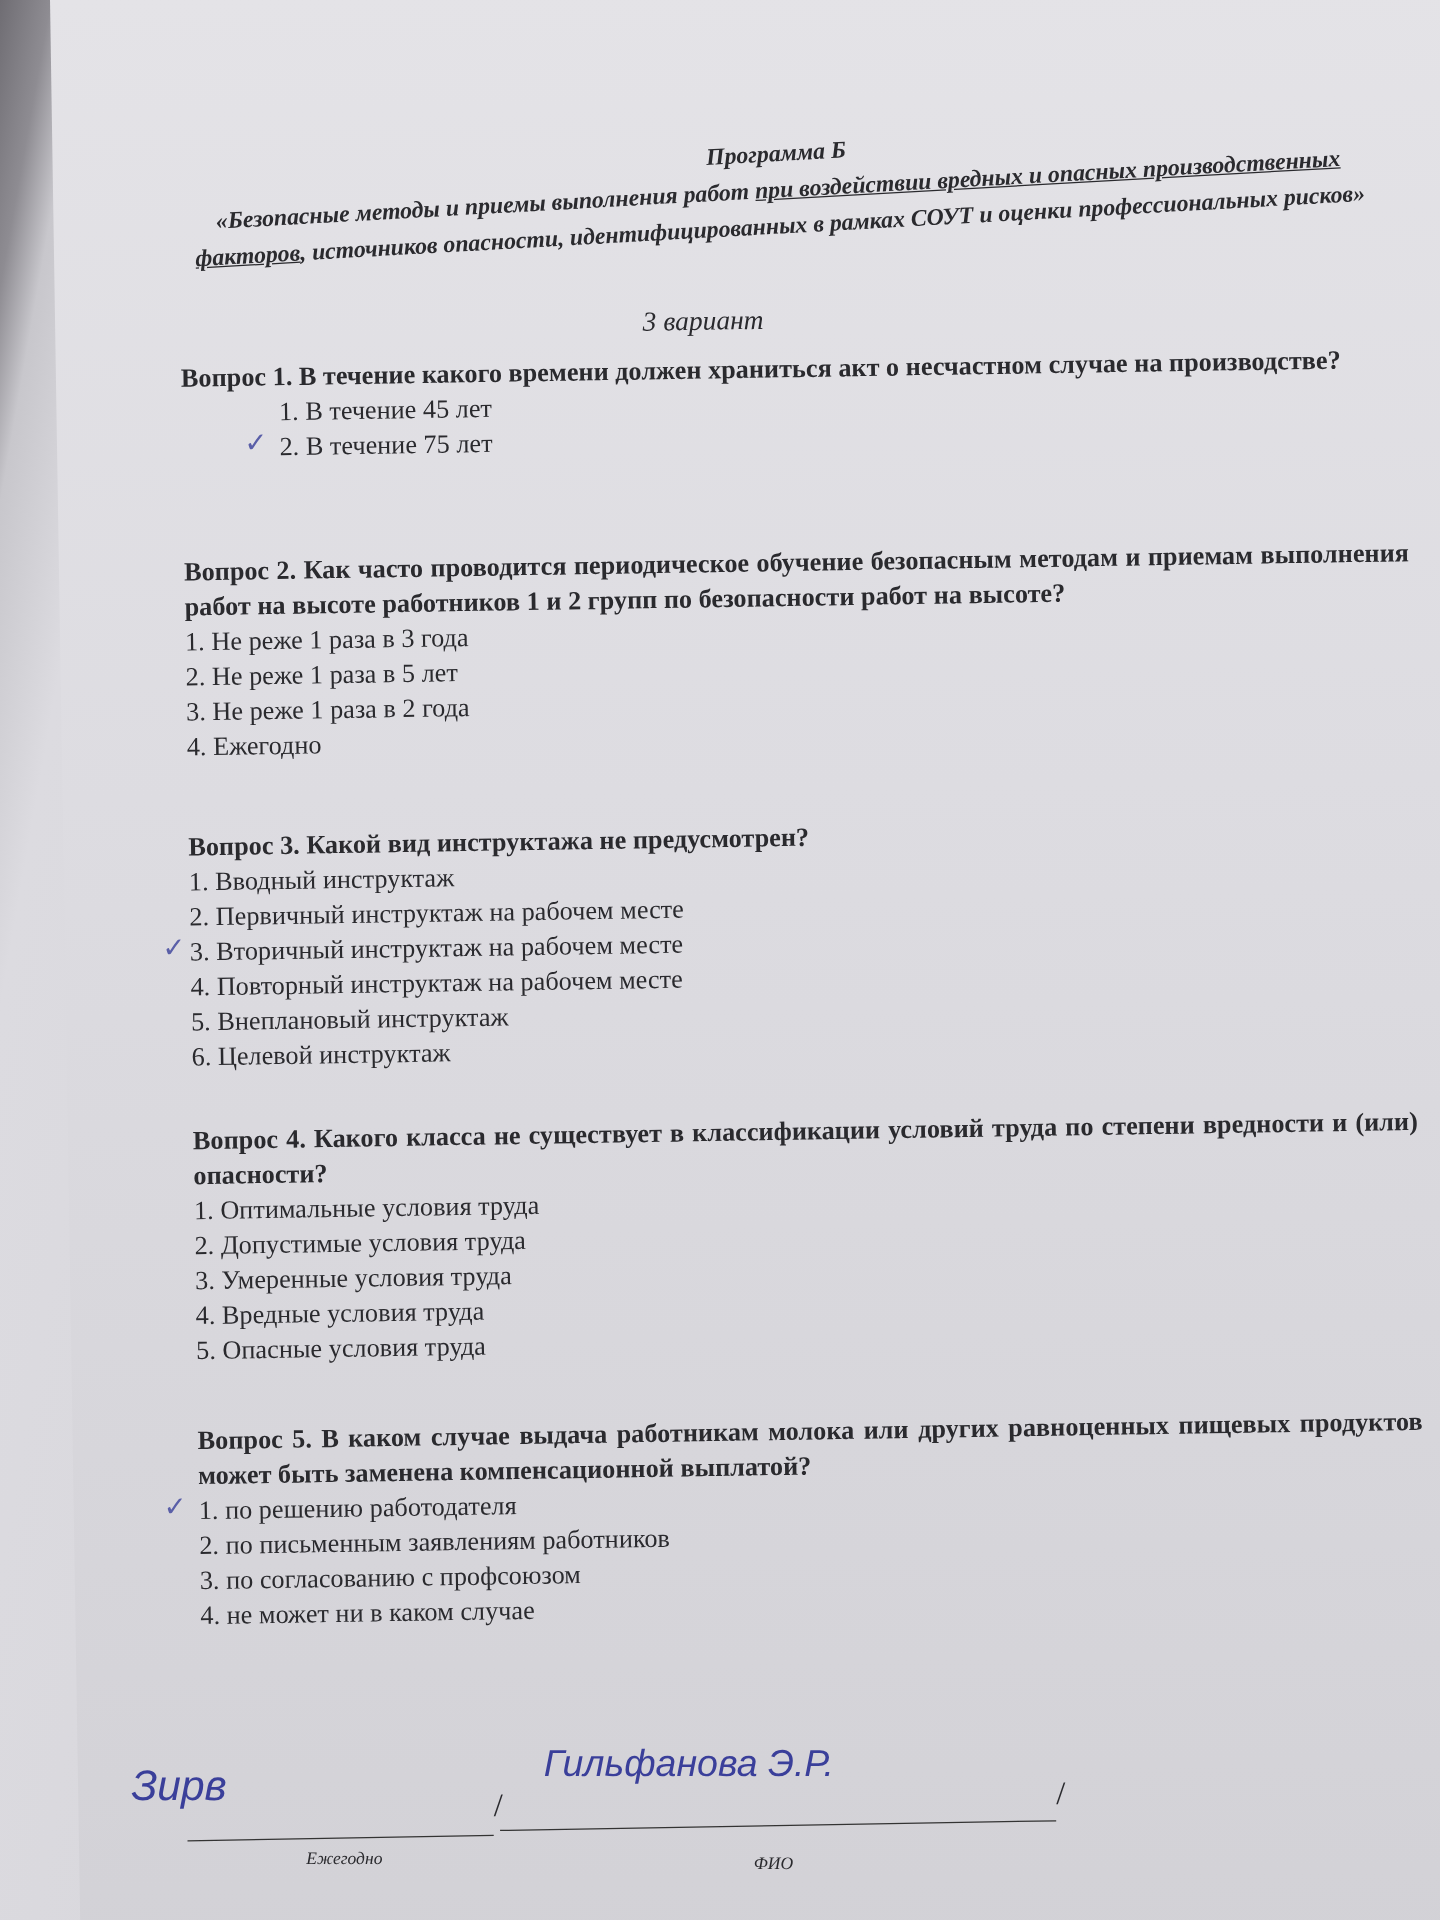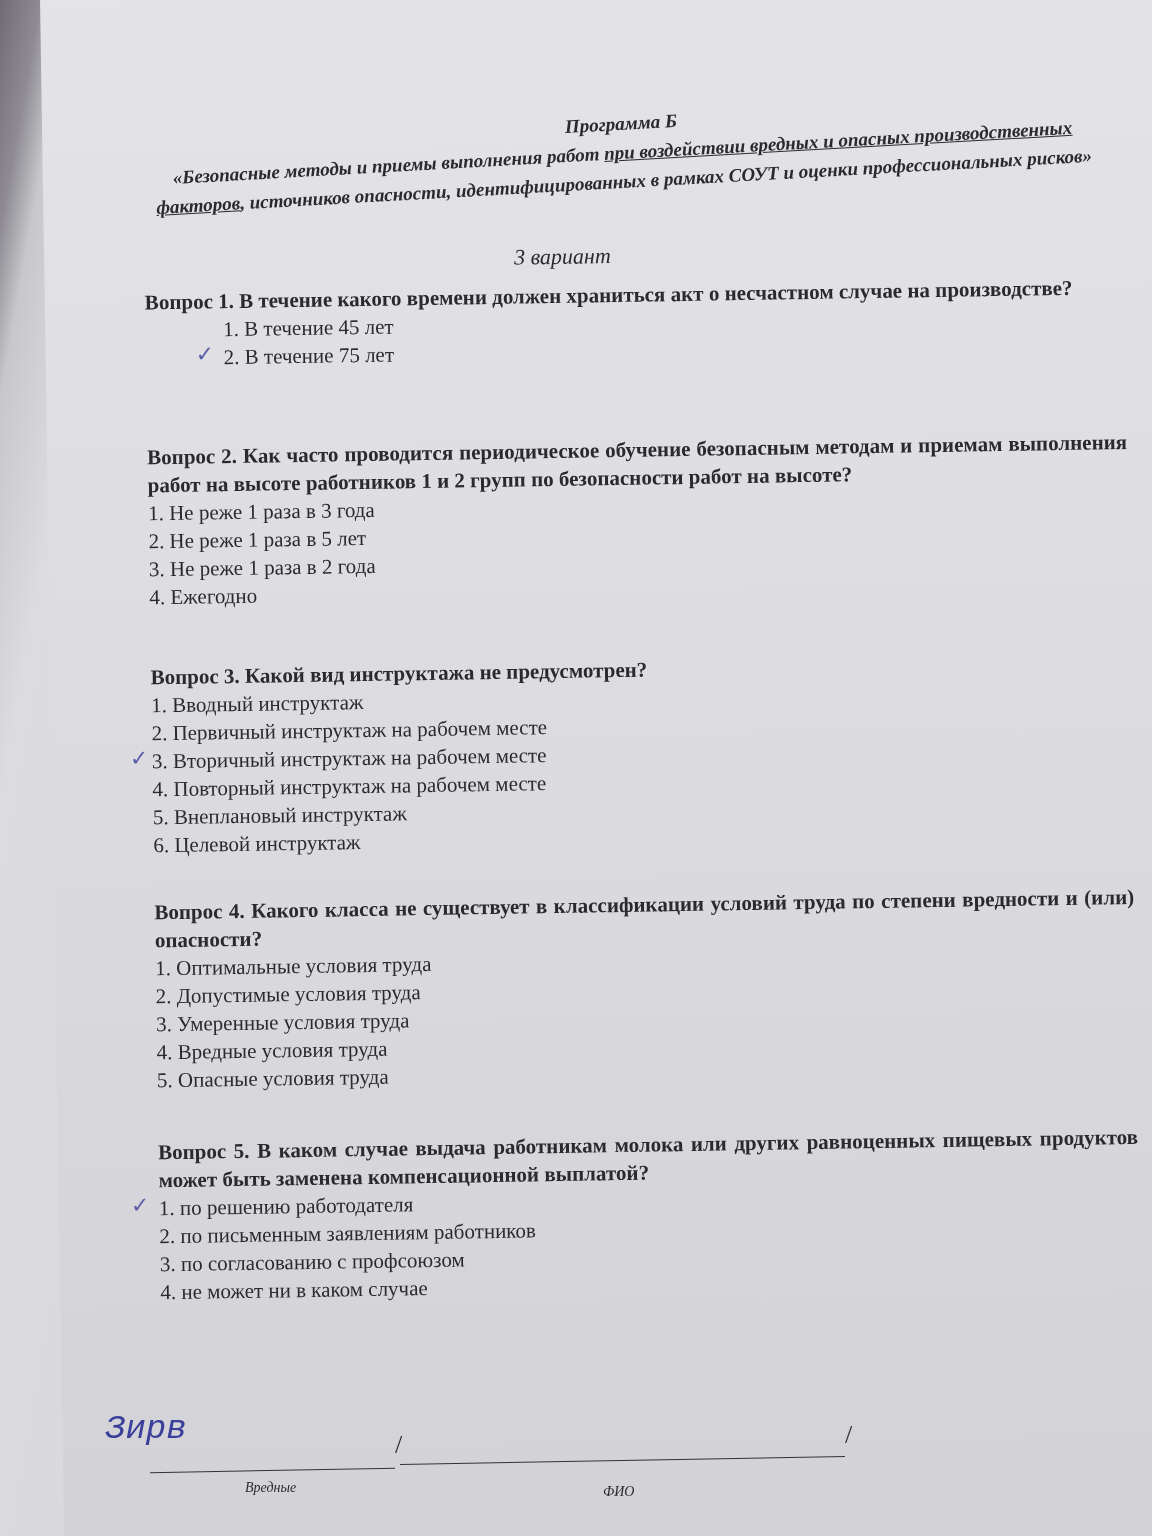--- a/index.html
+++ b/index.html
@@ -20,21 +20,21 @@
   .variant { position:absolute; left:470px; top:252px; font-style:italic; font-size:22px; }
   .q { position:absolute; left:100px; width:980px; }
   .q-title { font-weight:bold; font-size:21px; line-height:28px; text-align:justify; }
   .opt { font-size:21px; line-height:28px; margin-left:0; }
   .opt.indent { margin-left:78px; }
   .check { position:absolute; color:#5a5fa8; font-size:22px; }
   .sig-block { position:absolute; left:95px; top:1380px; width:780px; height:130px; }
   .line { position:absolute; border-top:1.5px solid #333; }
   .lbl { position:absolute; font-style:italic; font-size:14px; }
   .slash { position:absolute; font-size:26px; }
-  .hand { position:absolute; color:#3a3f9a; font-family:Liberation Mono, monospace; font-style:italic; font-size:34px; }
+  .hand { position:absolute; color:#3a3f9a; font-family:Liberation Sans, sans-serif; font-style:italic; font-size:34px; }
 </style>
 </head>
 <body>
 
 <div class="page">
   <div class="header">
     <div>Программа Б</div>
     <div><span>«Безопасные методы и приемы выполнения работ </span><span class="u">при воздействии вредных и опасных производственных факторов</span><span>, источников опасности, идентифицированных в рамках СОУТ и оценки профессиональных рисков»</span></div>
   </div>
   <div class="variant">3 вариант</div>
@@ -79,19 +79,20 @@
     <div class="opt">1. по решению работодателя</div>
     <div class="opt">2. по письменным заявлениям работников</div>
     <div class="opt">3. по согласованию с профсоюзом</div>
     <div class="opt">4. не может ни в каком случае</div>
     <span class="check" style="left:-28px;top:54px">✓</span>
   </div>
 </div>
 
 <div class="sig-block">
   <span class="hand" style="left:10px;top:30px">Зирв</span>
+  <span class="hand" style="left:340px;top:15px;font-size:30px">Гильфанова Э.Р.</span>
   <div class="line" style="left:55px;top:90px;width:245px;transform:rotate(-1deg)"></div>
   <div class="line" style="left:305px;top:80px;width:445px;transform:rotate(-1deg)"></div>
   <span class="slash" style="left:300px;top:50px">/</span>
   <span class="slash" style="left:750px;top:40px">/</span>
-  <span class="lbl" style="left:150px;top:100px">Вредные</span>
+  <span class="lbl" style="left:150px;top:100px">Ежегодно</span>
   <span class="lbl" style="left:508px;top:104px">ФИО</span>
 </div>
 
 </body></html>

